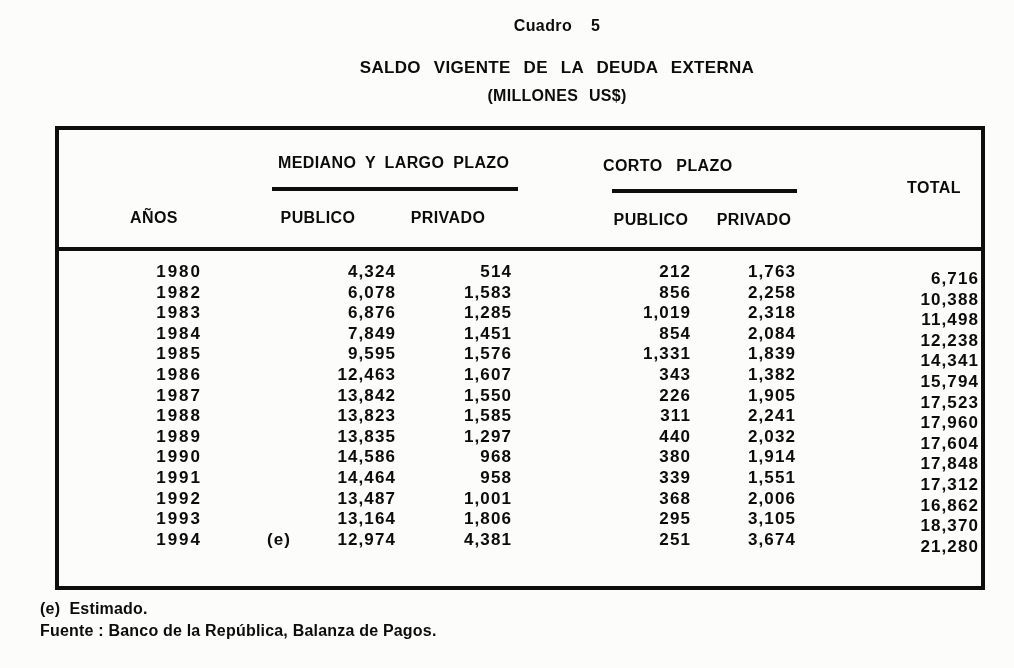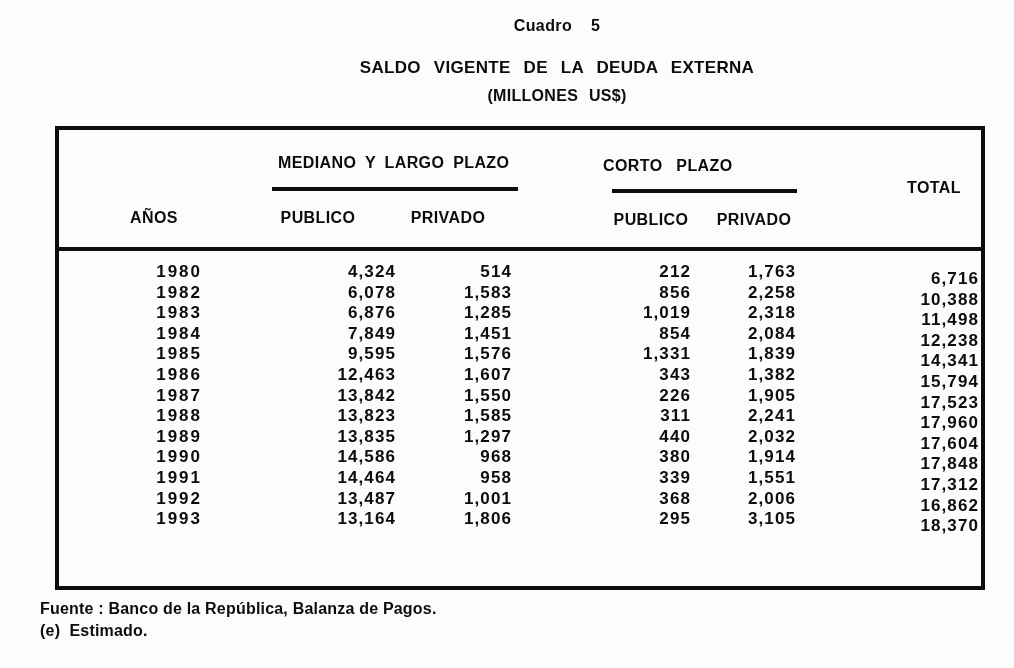--- a/index.html
+++ b/index.html
@@ -206,21 +206,31 @@
         <div class="trow">
     <div class="cell spacer"></div>
     <div class="cell year">1993</div>
     <div class="cell marker"></div>
     <div class="cell num">13,164</div>
     <div class="cell num">1,806</div>
     <div class="cell num">295</div>
     <div class="cell num">3,105</div>
     <div class="cell num total">18,370</div>
   </div>
+        <div class="trow">
+    <div class="cell spacer"></div>
+    <div class="cell year">1994</div>
+    <div class="cell marker">(e)</div>
+    <div class="cell num">12,974</div>
+    <div class="cell num">4,381</div>
+    <div class="cell num">251</div>
+    <div class="cell num">3,674</div>
+    <div class="cell num total">21,280</div>
+  </div>
       </div>
   </section>
 
   <footer class="notes">
+    <div>(e)  Estimado.</div>
     <div>Fuente : Banco de la República, Balanza de Pagos.</div>
-    <div>(e)  Estimado.</div>
   </footer>
 
 </div>
 
 </body></html>

